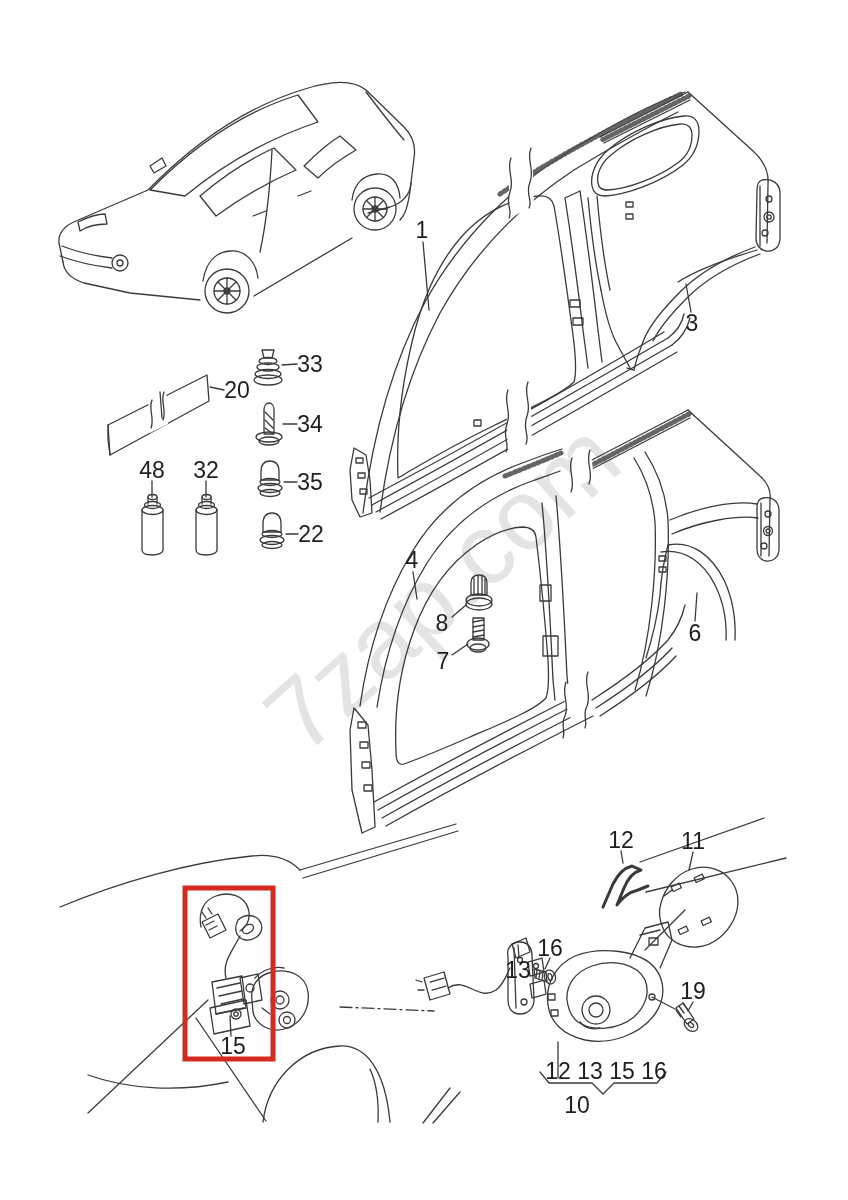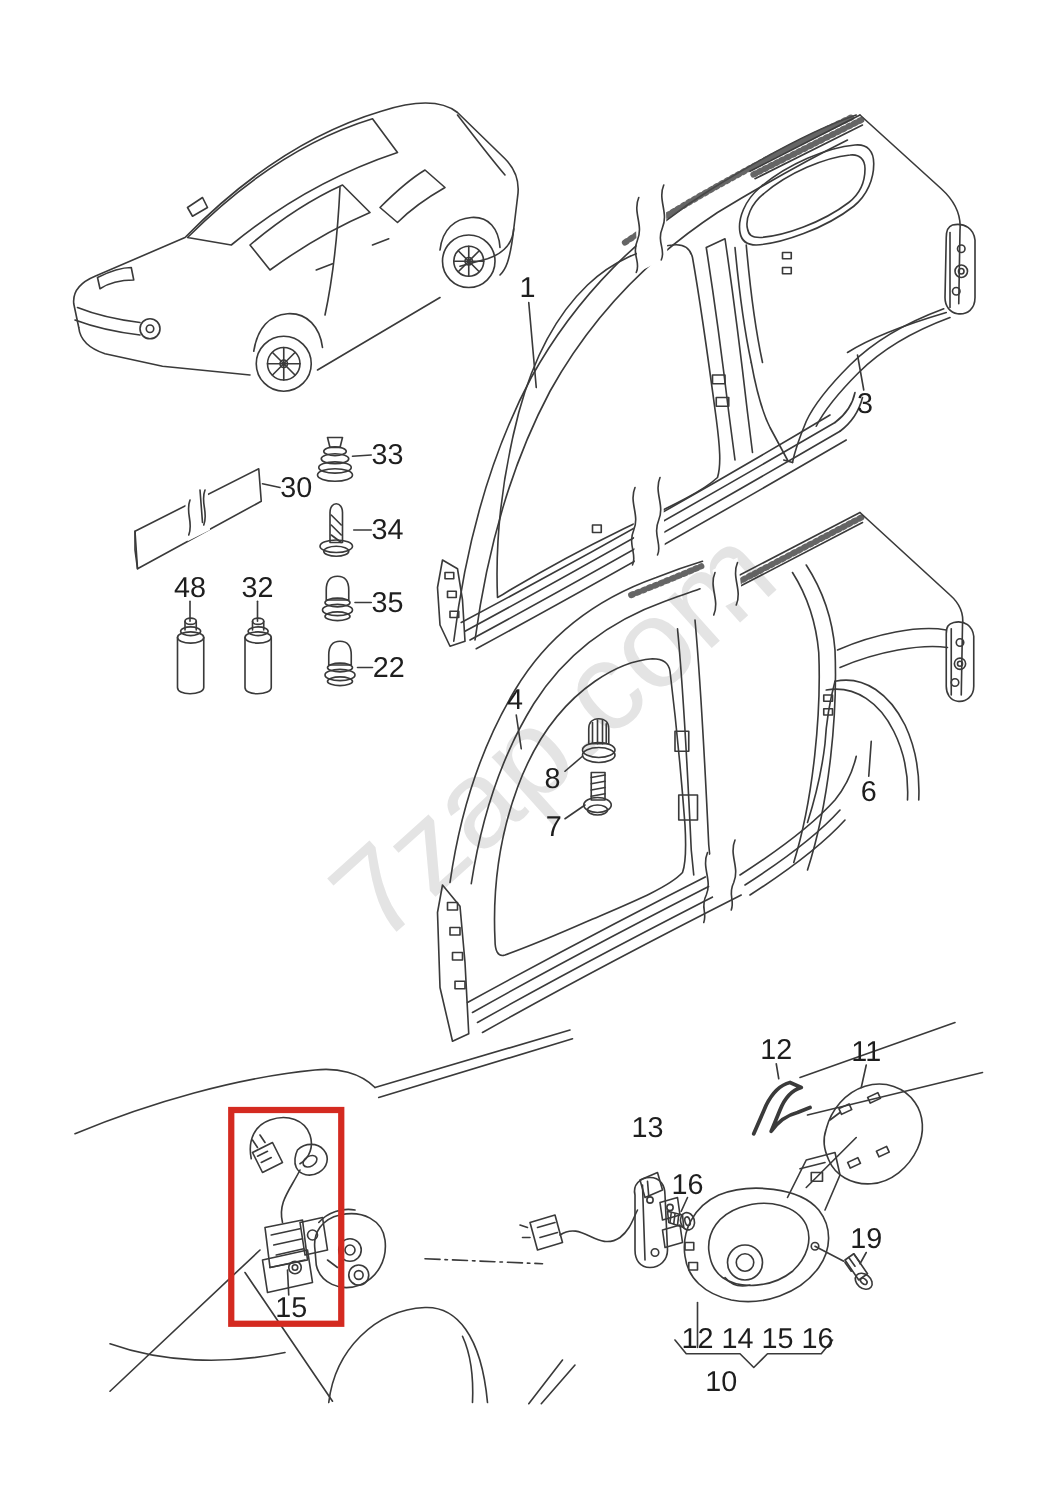--- a/index.html
+++ b/index.html
@@ -333,26 +333,26 @@
 
   <div class="callout" style="left:422px;top:230px">1</div>
   <div class="callout" style="left:692px;top:323px">3</div>
   <div class="callout" style="left:412px;top:560px">4</div>
   <div class="callout" style="left:695px;top:633px">6</div>
   <div class="callout" style="left:443px;top:661px">7</div>
   <div class="callout" style="left:442px;top:623px">8</div>
   <div class="callout" style="left:577px;top:1105px">10</div>
   <div class="callout" style="left:693px;top:841px">11</div>
   <div class="callout" style="left:621px;top:840px">12</div>
-  <div class="callout" style="left:518px;top:902px">13</div>
+  <div class="callout" style="left:518px;top:970px">13</div>
   <div class="callout" style="left:233px;top:1046px">15</div>
   <div class="callout" style="left:693px;top:991px">19</div>
   <div class="callout" style="left:550px;top:948px">16</div>
-  <div class="callout" style="left:237px;top:390px">30</div>
+  <div class="callout" style="left:237px;top:390px">20</div>
   <div class="callout" style="left:152px;top:470px">48</div>
   <div class="callout" style="left:206px;top:470px">32</div>
   <div class="callout" style="left:310px;top:364px">33</div>
   <div class="callout" style="left:310px;top:424px">34</div>
   <div class="callout" style="left:310px;top:482px">35</div>
   <div class="callout" style="left:311px;top:534px">22</div>
-  <div class="callout" style="left:606px;top:1071px">12 14 15 16</div>
+  <div class="callout" style="left:606px;top:1071px">12 13 15 16</div>
 
 </div>
 
 </body></html>

